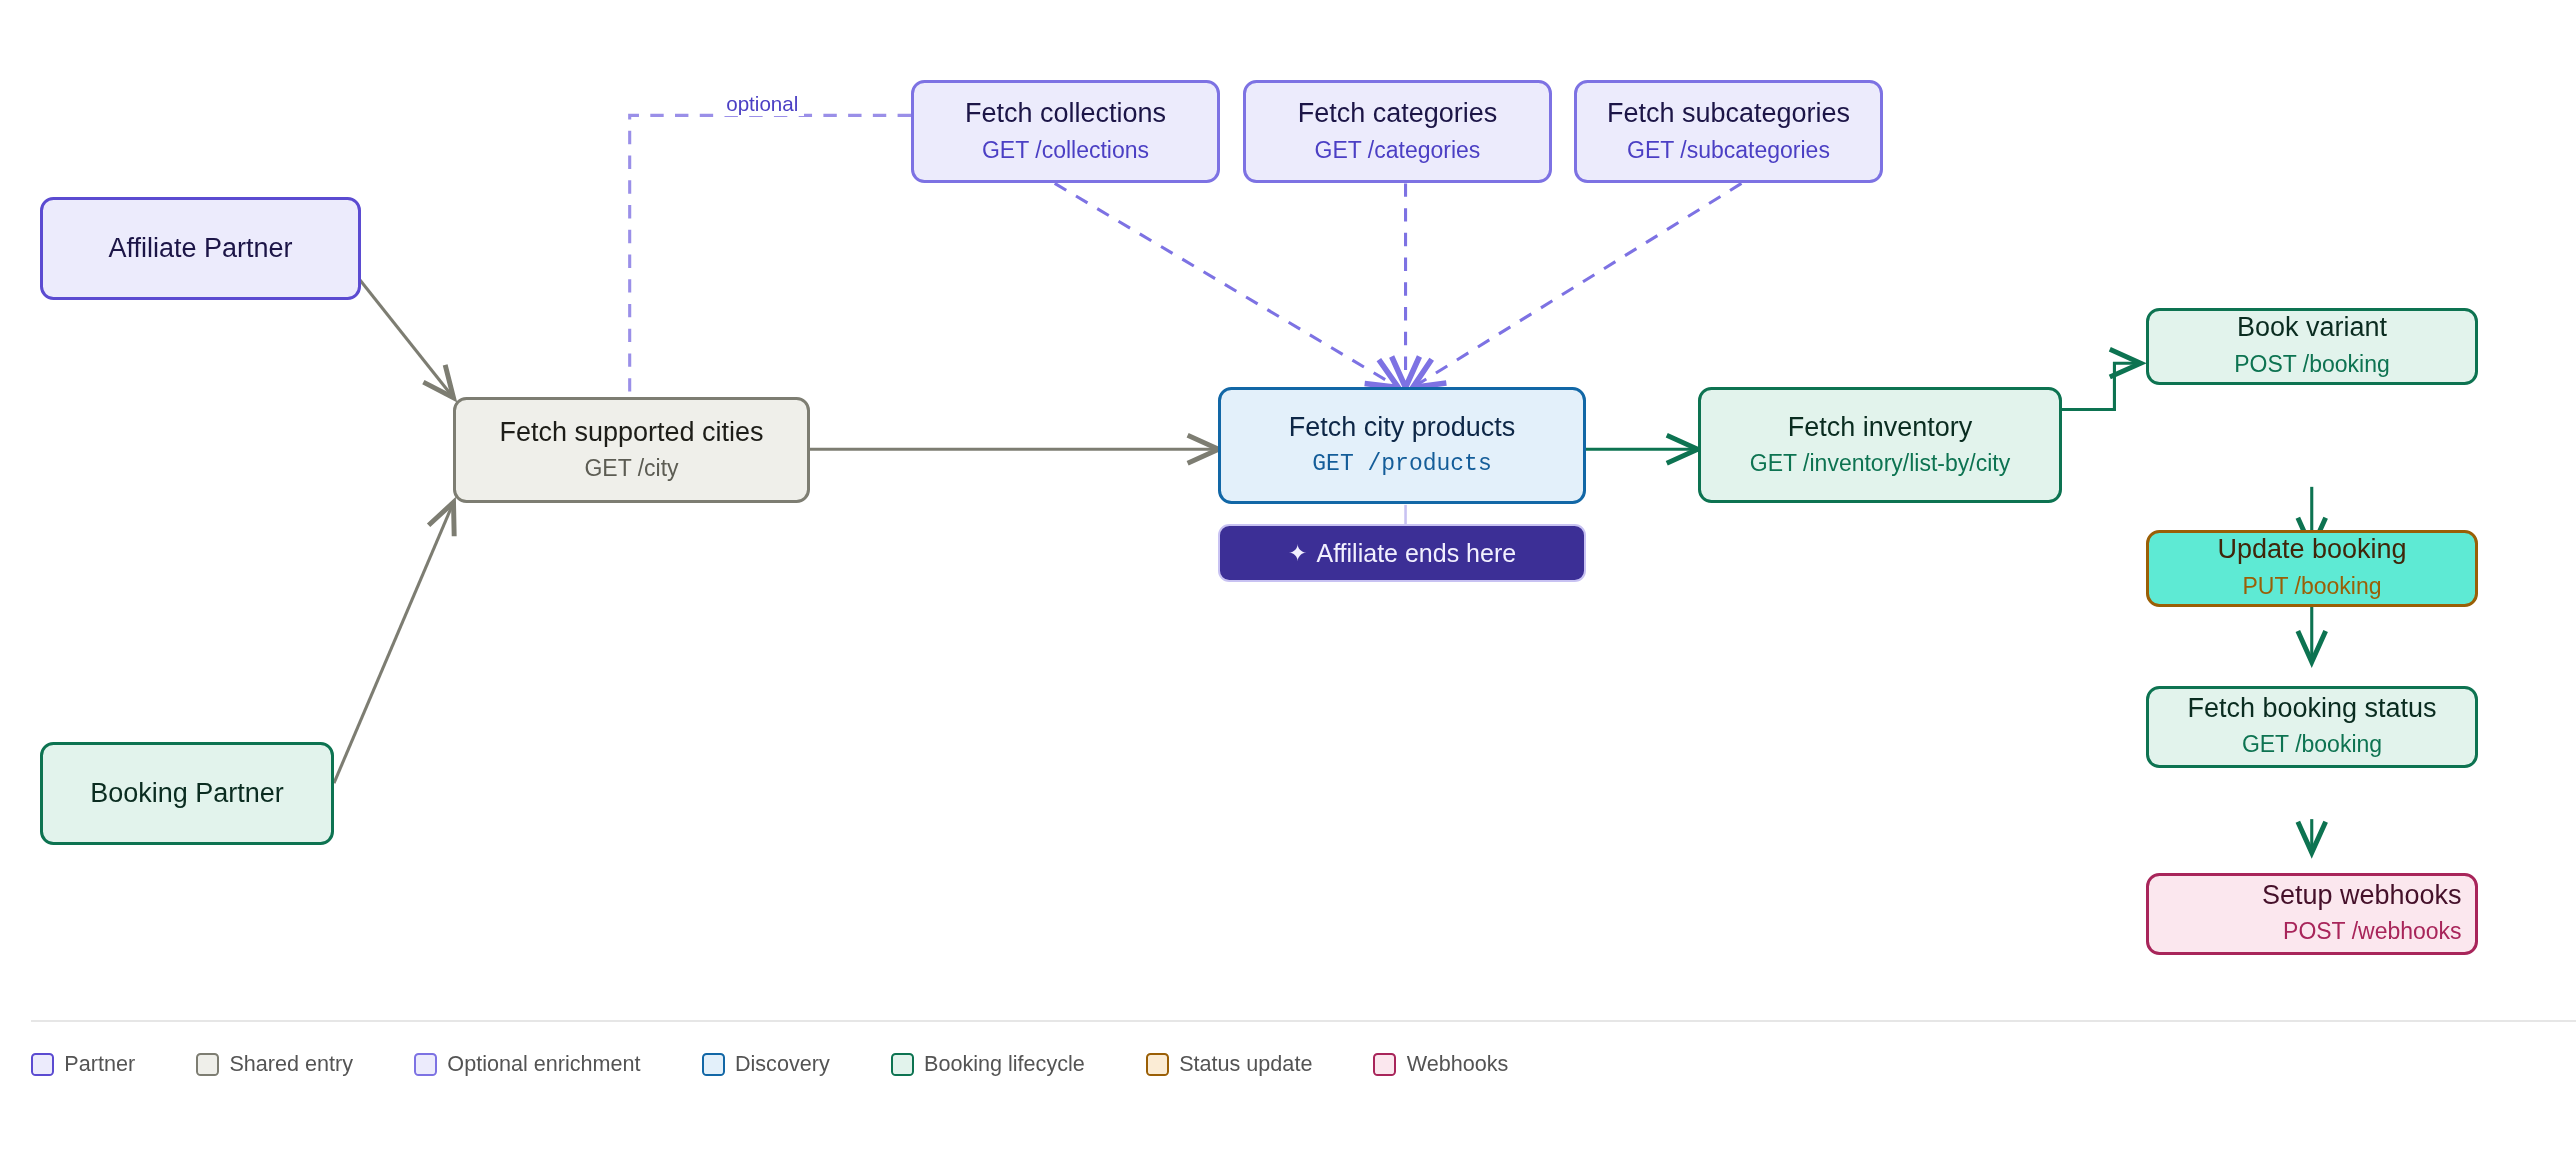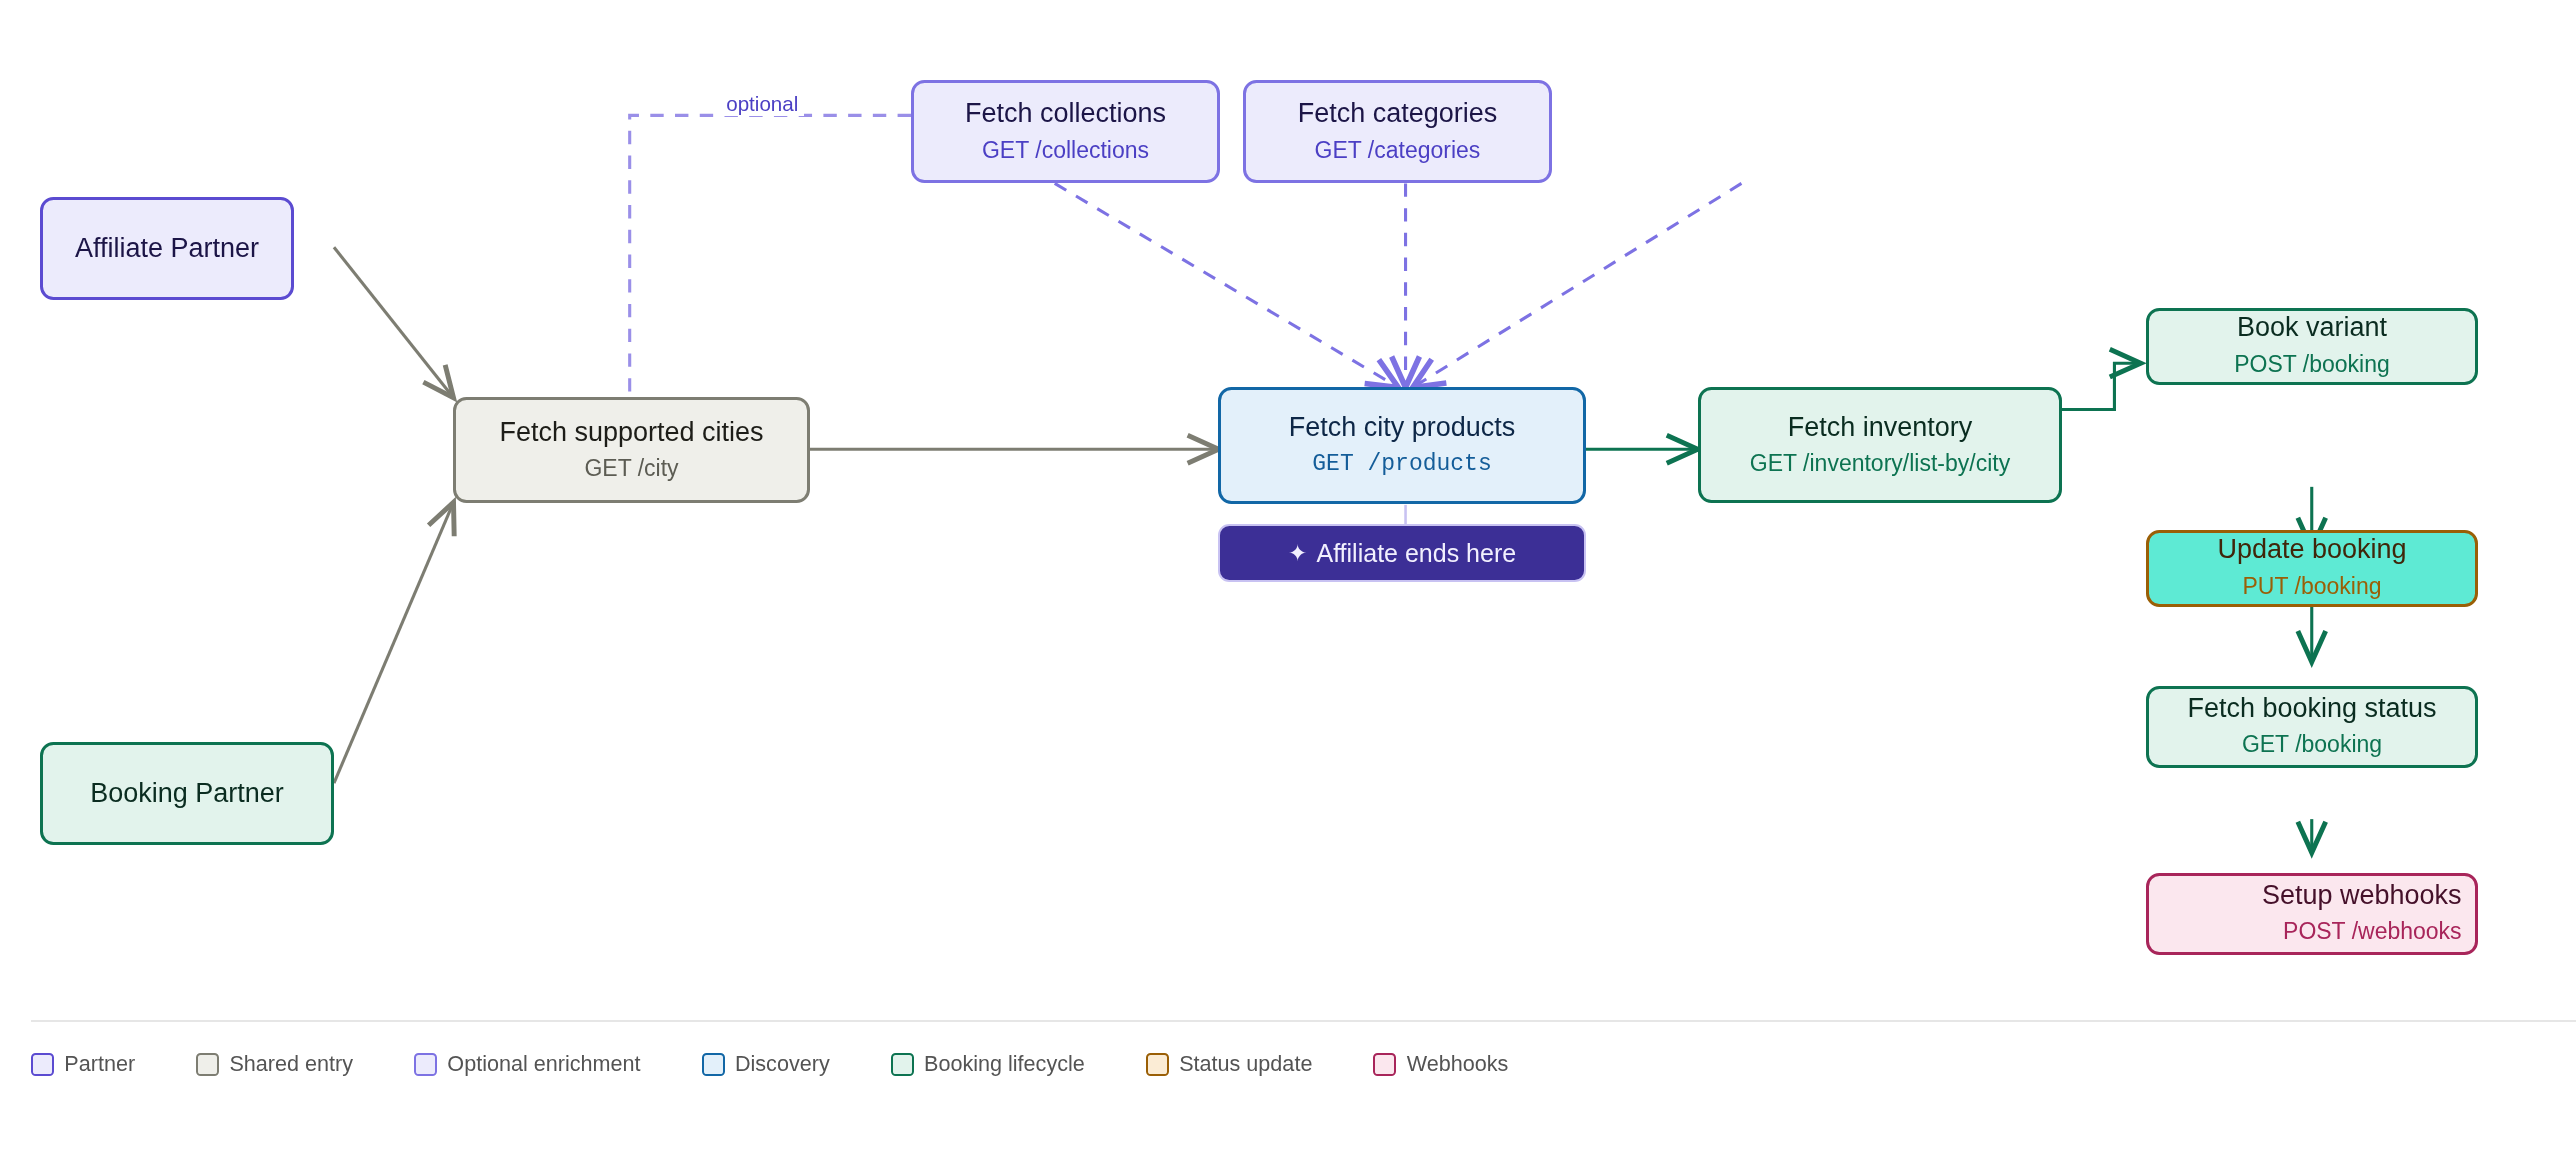--- a/index.html
+++ b/index.html
@@ -113,21 +113,21 @@
 
     <path d="M4487,945 L4487,1065" fill="none" stroke="#0d7351" stroke-width="6" marker-end="url(#ah-green)"></path>
 
     <path d="M4487,1165 L4487,1285" fill="none" stroke="#0d7351" stroke-width="6" marker-end="url(#ah-green)"></path>
 
     <path d="M4487,1590 L4487,1655" fill="none" stroke="#0d7351" stroke-width="6" marker-end="url(#ah-green)"></path>
   </svg>
 
   <div class="edge-label" style="left:721px;top:92px;">optional</div>
 
-  <div class="node pal-partner" style="left:40px;top:197px;width:254px;height:103px;">
+  <div class="node pal-partner" style="left:40px;top:197px;width:321px;height:103px;">
     <div class="title">Affiliate Partner</div>
   </div>
 
   <div class="node pal-booking" style="left:40px;top:742px;width:294px;height:103px;">
     <div class="title">Booking Partner</div>
   </div>
 
   <div class="node pal-shared" style="left:453px;top:397px;width:357px;height:106px;">
     <div class="title">Fetch supported cities</div>
     <div class="sub">GET /city</div>
@@ -136,20 +136,24 @@
   <div class="node pal-optional" style="left:911px;top:80px;width:309px;height:103px;">
     <div class="title">Fetch collections</div>
     <div class="sub">GET /collections</div>
   </div>
 
   <div class="node pal-optional" style="left:1243px;top:80px;width:309px;height:103px;">
     <div class="title">Fetch categories</div>
     <div class="sub">GET /categories</div>
   </div>
 
+  <div class="node pal-optional" style="left:1574px;top:80px;width:309px;height:103px;">
+    <div class="title">Fetch subcategories</div>
+    <div class="sub">GET /subcategories</div>
+  </div>
 
   <div class="node pal-discovery" style="left:1218px;top:387px;width:368px;height:117px;">
     <div class="title">Fetch city products</div>
     <div class="sub">GET /products</div>
   </div>
 
   <div class="badge" style="left:1218px;top:524px;width:368px;height:58px;">
     <span class="spark">✦</span>
     <span>Affiliate ends here</span>
   </div>

